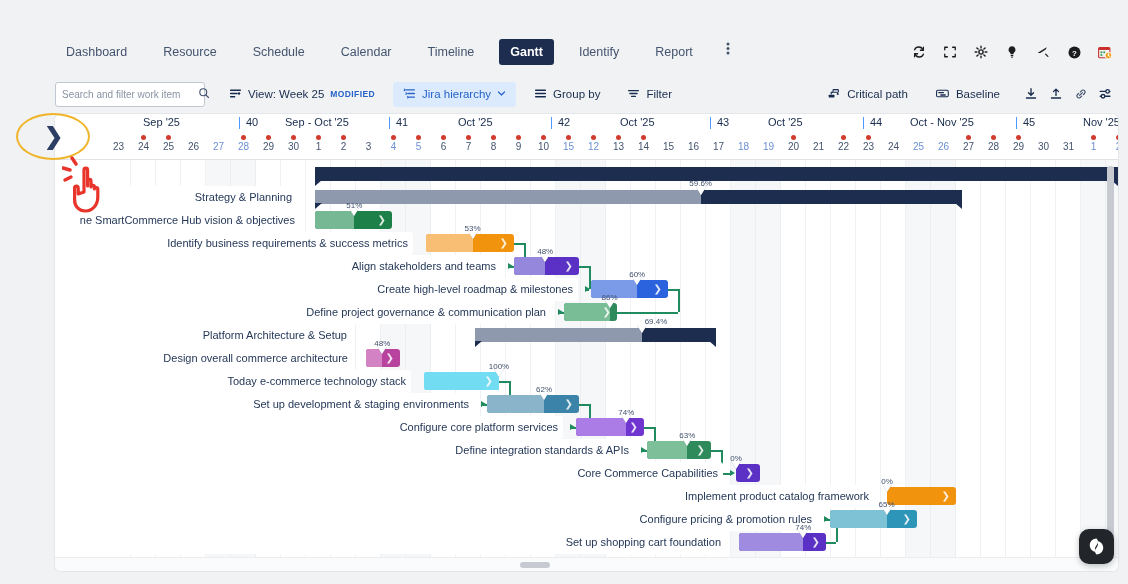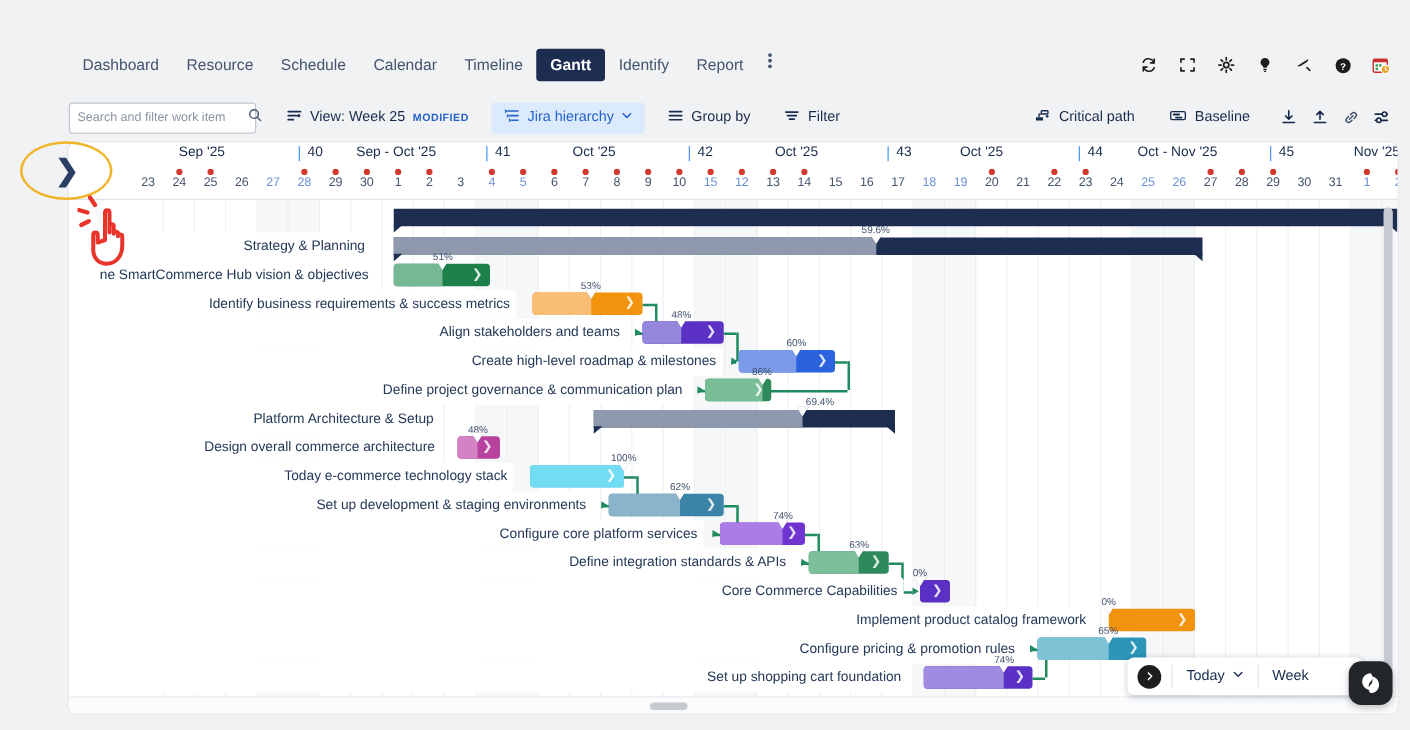--- a/index.html
+++ b/index.html
@@ -15,21 +15,21 @@
     background:#f1f2f4;
   }
 
   
   .navbar {
     position:absolute; left:55px; top:36px;
     width:1063px; height:32px;
     display:flex; align-items:center;
     justify-content:space-between;
   }
-  .navtabs { display:flex; align-items:flex-start; gap:0; }
+  .navtabs { display:flex; align-items:flex-start; gap:14px; }
   .navtab {
     font-size:12.5px; color:#44546f;
     padding:6px 11px; border-radius:3px;
     white-space:nowrap; cursor:pointer;
   }
   .navtab.active {
     background:#1d2d50; color:#ffffff; font-weight:600;
     border-radius:3px;
   }
   .navdots {
@@ -864,41 +864,20 @@
     </div>
 
     <div class="vscroll">
       <div class="thumb"></div>
     </div>
     <div class="hscroll">
       <div class="thumb"></div>
     </div>
   </div>
 
-  <div class="floatbar">
-    <div class="fb-circ">
-      <svg width="8" height="8" viewBox="0 0 12 12">
-          <path d="M4 2l4 4-4 4" stroke="#fff" stroke-width="1.8" fill="none" stroke-linecap="round" stroke-linejoin="round"></path>
-        </svg>
-    </div>
-    <div class="fb-div"></div>
-    <div class="fb-item">
-      <span>Today</span>
-      <span>
-        <svg width="9" height="9" viewBox="0 0 12 12">
-            <path d="M2 4l4 4 4-4" stroke="#172b4d" stroke-width="1.5" fill="none" stroke-linecap="round" stroke-linejoin="round"></path>
-          </svg>
-      </span>
-    </div>
-    <div class="fb-div"></div>
-    <div class="fb-item">
-      <span>Week</span>
-    </div>
-    <div style="width:28px"></div>
-  </div>
 
   <div class="fab">
     <svg width="19" height="19" viewBox="0 0 20 20">
       <path d="M10 1.6c2.1 2 2.1 5 0 7.1-2.1 2.1-2.1 5.1 0 7.1-4 0-7.1-3.2-7.1-7.1S6 1.6 10 1.6z" fill="#fff"></path>
       <path d="M10 18.4c-2.1-2-2.1-5 0-7.1 2.1-2.1 2.1-5.1 0-7.1 4 0 7.1 3.2 7.1 7.1s-3.1 7.1-7.1 7.1z" fill="#fff"></path>
     </svg>
   </div>
 
   <div class="hl-ellipse"></div>
   <div class="hl-chev">❯</div>

